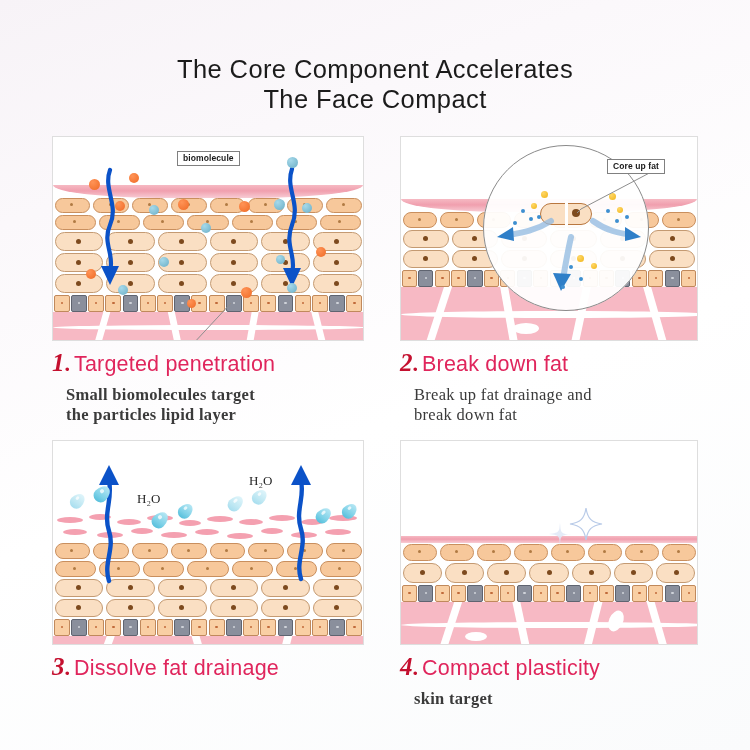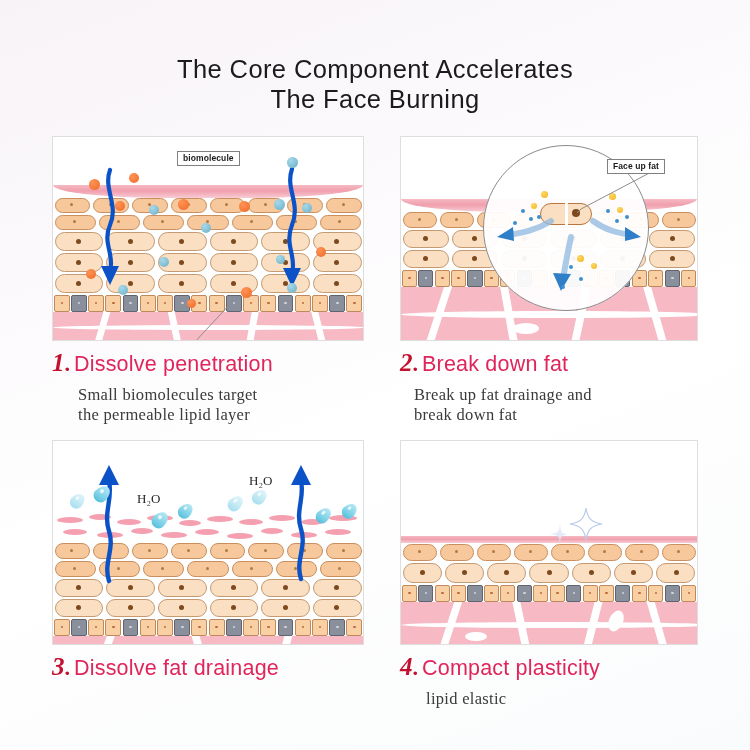--- a/index.html
+++ b/index.html
@@ -88,21 +88,21 @@
   }
   .cap-body {
     font-family: "Liberation Serif", serif;
     font-size: 16.5px;
     color: #3a3a3a;
     line-height: 20px;
     margin-top: 8px;
     margin-left: 22px;
     letter-spacing: .3px;
   }
-  .cap-body.indent-sm { margin-left: 26px; }
+  .cap-body.indent-sm { margin-left: 14px; font-weight: bold; }
   .cap-body.indent-xs { margin-left: 14px; }
 
   
   .skin { position: absolute; left: 0; width: 100%; }
 
   
   .surface {
     height: 13px;
     background: linear-gradient(180deg,#f6b9c3 0%, #f09fae 45%, #f8ccd4 100%);
   }
@@ -242,21 +242,21 @@
   }
 
   
   .spark { position: absolute; }
 </style>
 </head>
 <body>
 
 <h1 id="page-title">
   <span class="tl1">The Core Component Accelerates</span>
-  <span class="tl2">The Face Burning</span>
+  <span class="tl2">The Face Compact</span>
 </h1>
 
 <div id="panel-grid">
 
   <div class="panel">
     <div class="fig">
 
       <div class="skin surface wavy" style="top:48px;"></div>
 
       <div class="cellrow" style="top:61px;height:15px;">
@@ -427,25 +427,25 @@
       <span class="pt blue" style="left:223px;top:118px;width:9px;height:9px;"></span>
       <span class="pt blue" style="left:234px;top:146px;width:10px;height:10px;"></span>
       <span class="pt orange" style="left:188px;top:150px;width:11px;height:11px;"></span>
       <span class="pt orange" style="left:134px;top:162px;width:9px;height:9px;"></span>
     </div>
 
     <div class="cap">
       <div class="cap-head">
         <span class="cap-num">1</span>
         <span class="cap-dot">.</span>
-        <span class="cap-title">Dissolve penetration</span>
+        <span class="cap-title">Targeted penetration</span>
       </div>
       <div class="cap-body indent-sm">
         <div>Small biomolecules target</div>
-        <div>the permeable lipid layer</div>
+        <div>the particles lipid layer</div>
       </div>
     </div>
   </div>
 
   <div class="panel">
     <div class="fig">
 
       <div class="skin surface wavy" style="top:62px;"></div>
 
       <div class="cellrow" style="top:75px;height:16px;">
@@ -575,21 +575,21 @@
       <span class="pt bluedot" style="left:224px;top:78px;width:4px;height:4px;"></span>
       <span class="pt yellow" style="left:176px;top:118px;width:7px;height:7px;"></span>
       <span class="pt yellow" style="left:190px;top:126px;width:6px;height:6px;"></span>
       <span class="pt bluedot" style="left:168px;top:128px;width:4px;height:4px;"></span>
       <span class="pt bluedot" style="left:178px;top:140px;width:4px;height:4px;"></span>
       <span class="pt bluedot" style="left:160px;top:148px;width:4px;height:4px;"></span>
 
       <svg style="position:absolute;left:176px;top:28px;width:86px;height:50px;overflow:visible;">
         <polyline points="0,48 4,44 80,4" fill="none" stroke="#8e8e8e" stroke-width="1"></polyline>
       </svg>
-      <div class="callout" style="left:206px;top:22px;">Face up fat</div>
+      <div class="callout" style="left:206px;top:22px;">Core up fat</div>
     </div>
 
     <div class="cap">
       <div class="cap-head">
         <span class="cap-num">2</span>
         <span class="cap-dot">.</span>
         <span class="cap-title">Break down fat</span>
       </div>
       <div class="cap-body indent-xs">
         <div>Break up fat drainage and</div>
@@ -863,18 +863,18 @@
       </svg>
     </div>
 
     <div class="cap">
       <div class="cap-head">
         <span class="cap-num">4</span>
         <span class="cap-dot">.</span>
         <span class="cap-title">Compact plasticity</span>
       </div>
       <div class="cap-body indent-sm">
-        <div>lipid elastic</div>
+        <div>skin target</div>
       </div>
     </div>
   </div>
 
 </div>
 
 </body></html>

